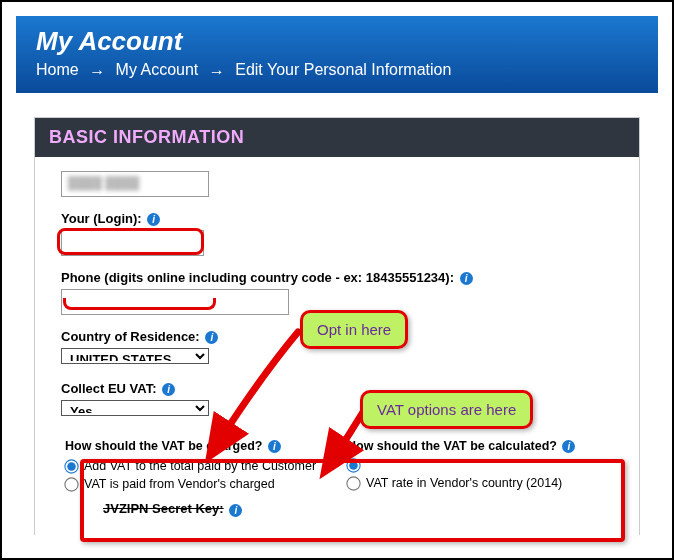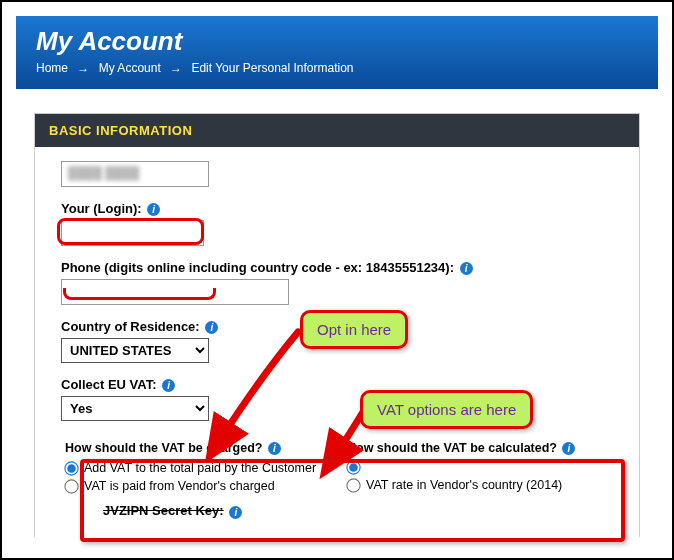--- a/index.html
+++ b/index.html
@@ -22,37 +22,37 @@
     padding: 10px 20px 14px 20px;
     color: #fff;
   }
   .header h1 {
     font-size: 26px;
     font-weight: bold;
     font-style: italic;
     margin-bottom: 4px;
   }
   .breadcrumb {
-    font-size: 12px;
+    font-size: 16px;
   }
   .breadcrumb .sep { margin: 0 6px; }
   .content {
     background: #fff;
     padding: 24px 18px 10px 18px;
   }
   .card {
     border-top: 1px solid #ccc;
     border-left: 1px solid #ccc;
     border-right: 1px solid #ccc;
     padding-bottom: 8px;
   }
   .section-title {
     background: #2f3640;
-    color: #fde047;
-    font-size: 13px;
+    color: #f0abfc;
+    font-size: 18px;
     font-weight: bold;
     padding: 9px 14px;
     letter-spacing: 0.5px;
   }
   .form-body {
     padding: 14px 26px 10px 26px;
     position: relative;
   }
   .field {
     margin-bottom: 14px;
@@ -86,21 +86,21 @@
     padding: 3px 6px;
     font-size: 13px;
     font-family: inherit;
   }
   .name-input { width: 148px; }
   .email-input { width: 143px; }
   .phone-input { width: 228px; }
   .select-base {
     border: 1px solid #555;
     background: #fff;
-    height: 25px;
+    height: 16px;
     font-size: 13px;
     padding: 2px 4px;
     font-weight: bold;
     font-family: inherit;
   }
   .country-select { width: 148px; }
   .vat-select { width: 148px; }
   .redact-overlay {
     position: absolute;
     border: 3px solid #e30000;

